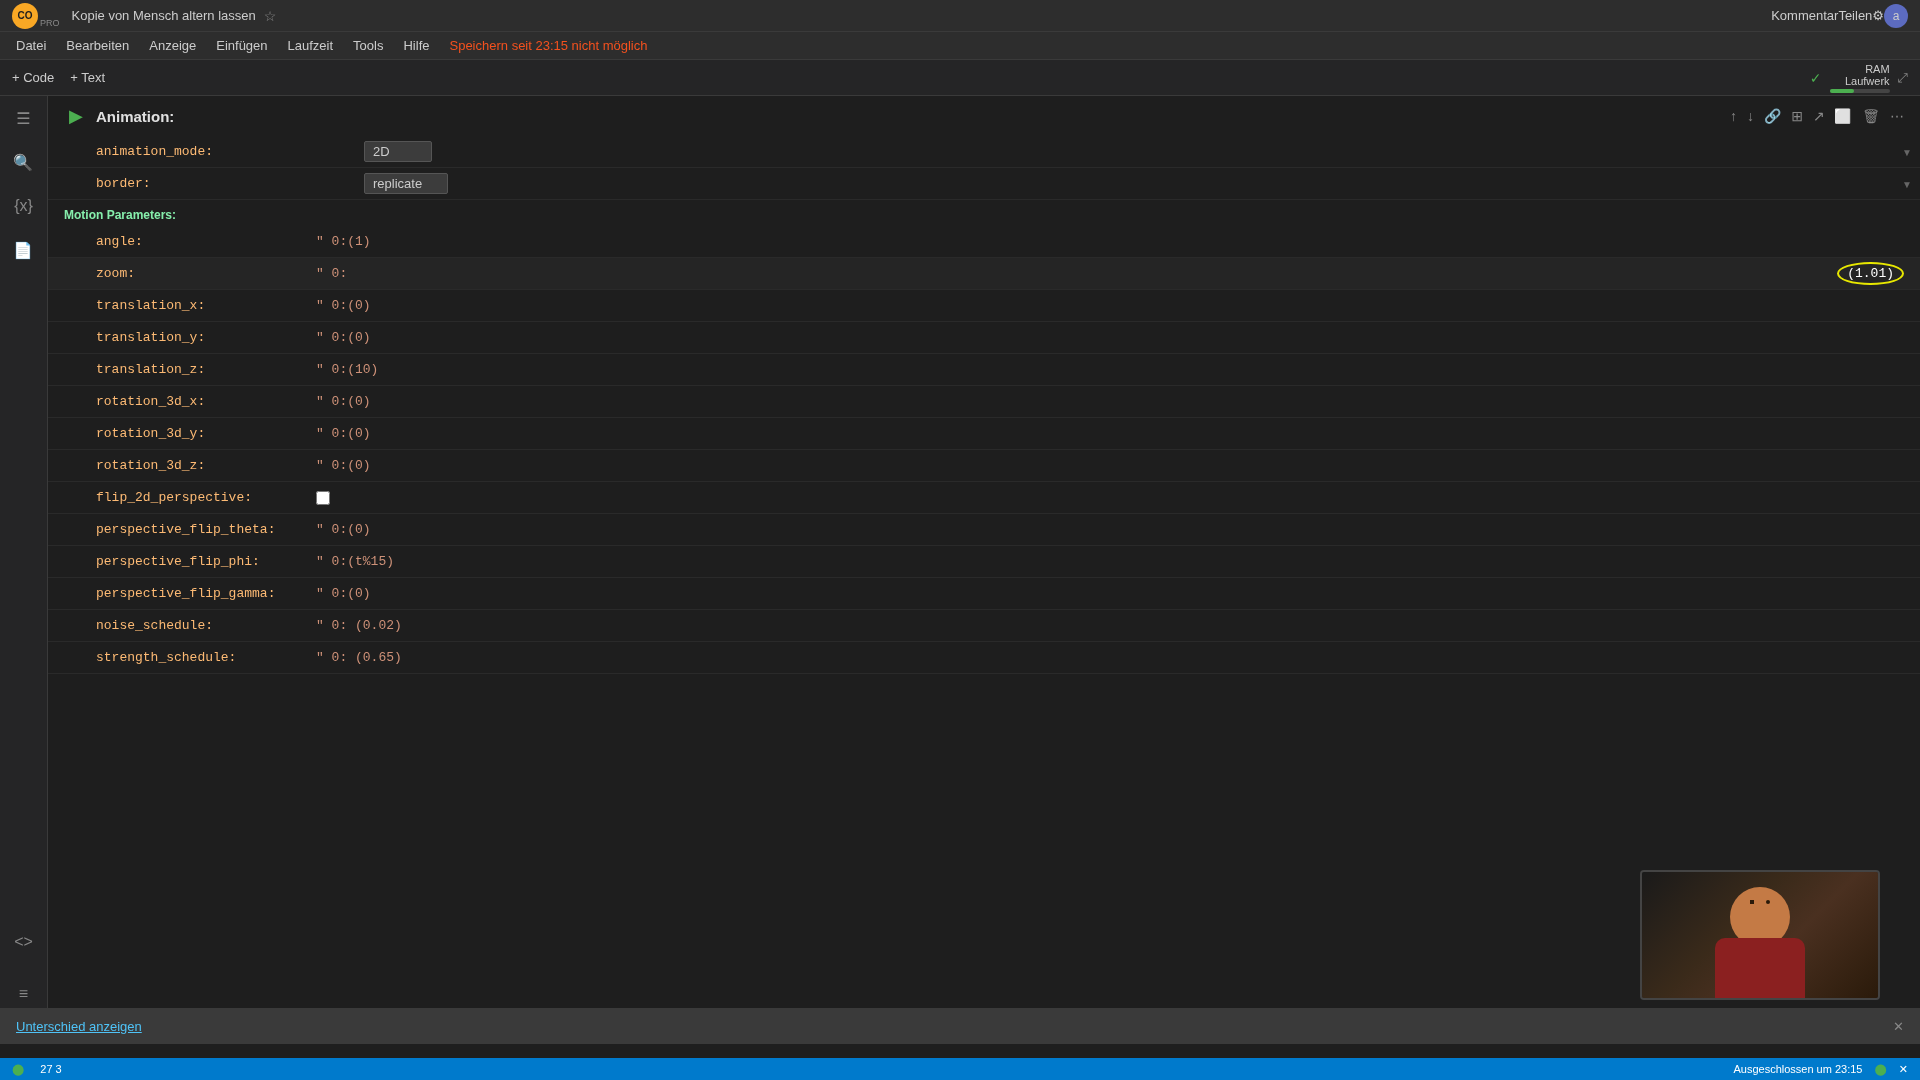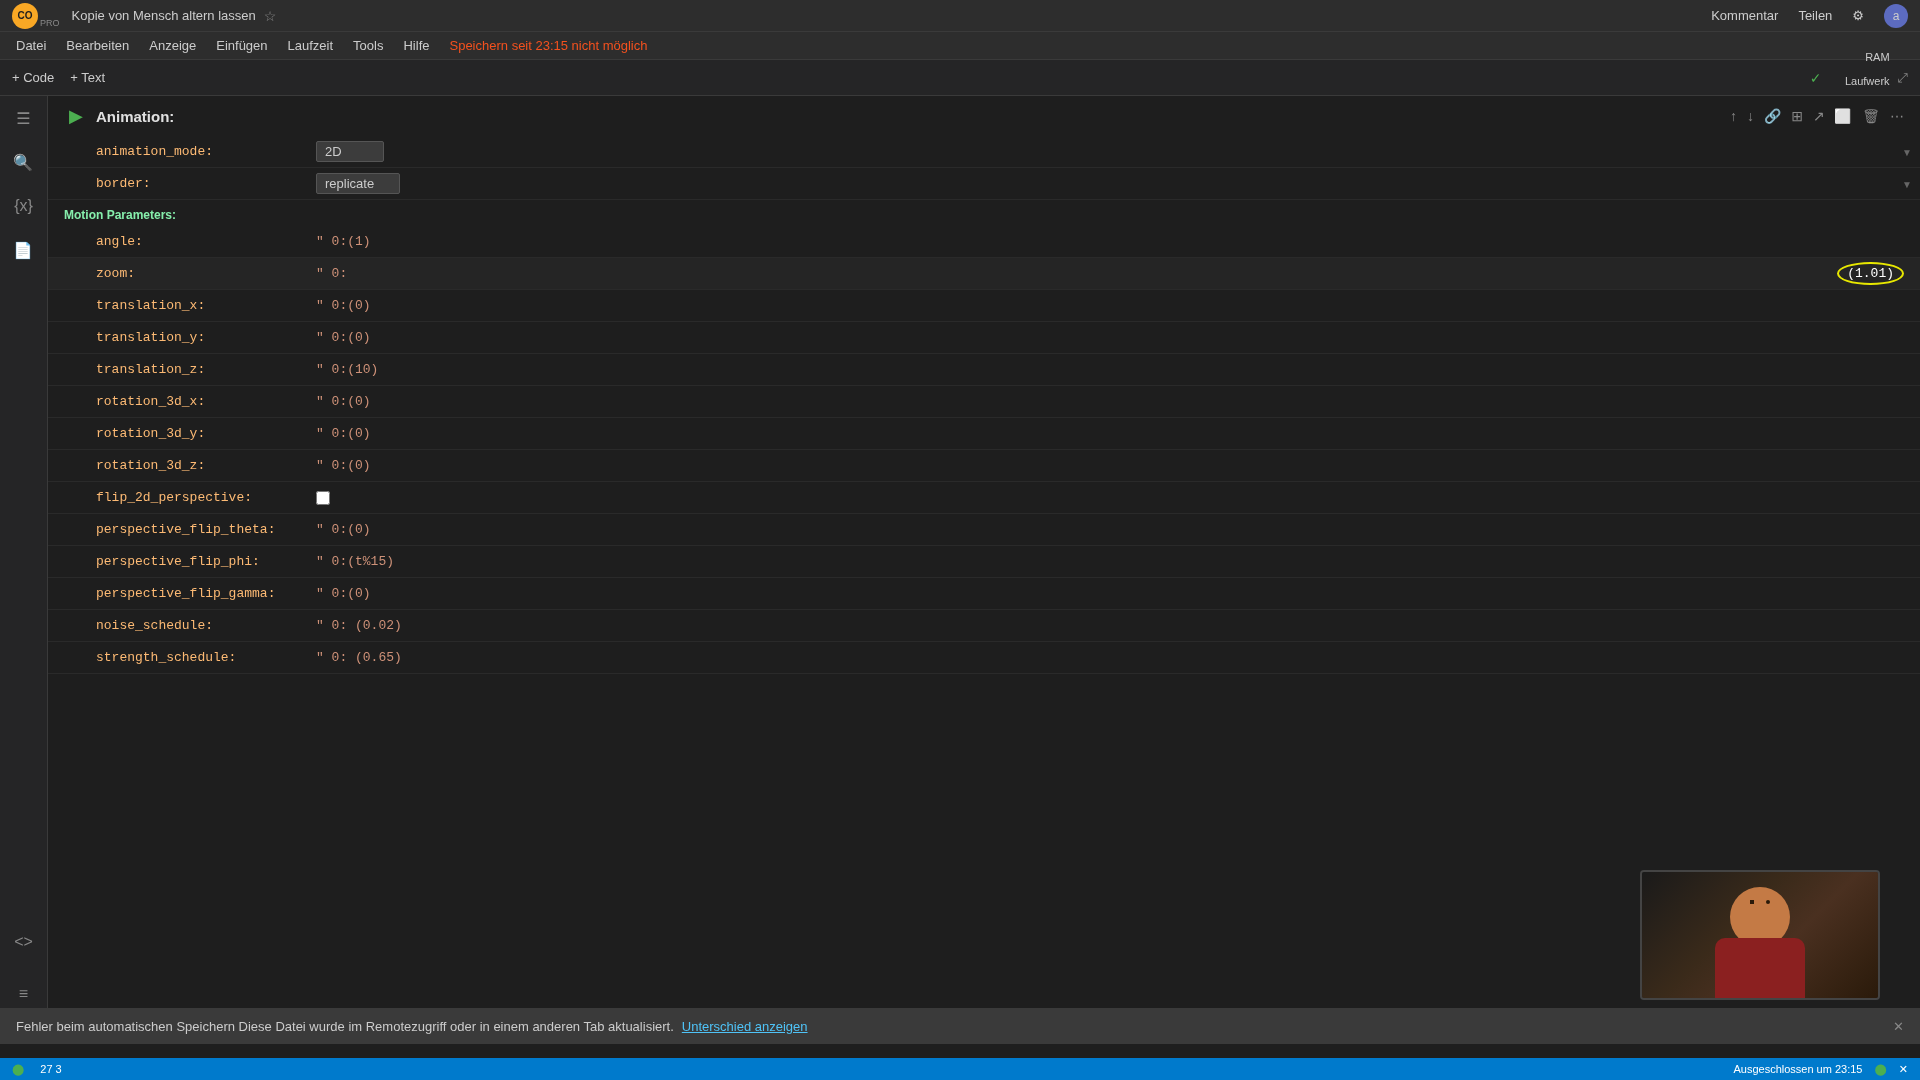--- a/index.html
+++ b/index.html
@@ -49,21 +49,21 @@
       margin-left: 4px;
     }
     .title-bar-star {
       color: #888;
       font-size: 14px;
     }
     .title-bar-actions {
       margin-left: auto;
       display: flex;
       align-items: center;
-      gap: 20px;
+      gap: 0;
       color: #ccc;
       font-size: 13px;
     }
     .title-bar-avatar {
       width: 24px;
       height: 24px;
       border-radius: 50%;
       background: #5c6bc0;
       display: flex;
       align-items: center;
@@ -118,21 +118,20 @@
       display: flex;
       align-items: center;
       gap: 8px;
     }
     .ram-indicator {
       display: flex;
       flex-direction: column;
       align-items: flex-end;
       font-size: 10px;
       color: #888;
-      gap: 12px;
     }
     .ram-bar {
       width: 60px;
       height: 4px;
       background: #444;
       border-radius: 2px;
       margin-top: 2px;
     }
     .ram-fill {
       width: 40%;
@@ -365,20 +364,21 @@
     .content-area::-webkit-scrollbar-thumb { background: #444; border-radius: 4px; }
 
     .select-2d {
       background: #3c3c3c;
       color: #ccc;
       border: 1px solid #555;
       padding: 2px 24px 2px 8px;
       font-size: 13px;
       border-radius: 2px;
       appearance: none;
+      margin-left: 48px;
       -webkit-appearance: none;
     }
   </style>
 </head>
 <body>
 
 <div class="title-bar">
   <div class="title-bar-logo">
     <span>CO</span>
   </div>
@@ -555,21 +555,20 @@
   <div class="webcam-inner">
     <div class="person-head"></div>
     <div class="person-body"></div>
 
     <div style="position:absolute; top:28px; left:calc(50% - 10px); width:4px; height:4px; background:#2a1a0a; border-radius:50;"></div>
     <div style="position:absolute; top:28px; left:calc(50% + 6px); width:4px; height:4px; background:#2a1a0a; border-radius:50%;"></div>
   </div>
 </div>
 
 <div class="notification-bar">
-  <span class="notification-text">Fehler beim automatischen Speichern Diese Datei wurde im Remotezugriff oder in einem anderen Tab aktualisiert.</span>
   <span class="notification-link">Unterschied anzeigen</span>
   <span style="margin-left:auto; color:#888;">✕</span>
 </div>
 
 <div class="status-bar">
   <span style="color:#4caf50;">⬤</span>
   <span>27 3</span>
   <div class="status-right">
     <span>Ausgeschlossen um 23:15</span>
     <span style="color:#4caf50;">⬤</span>

